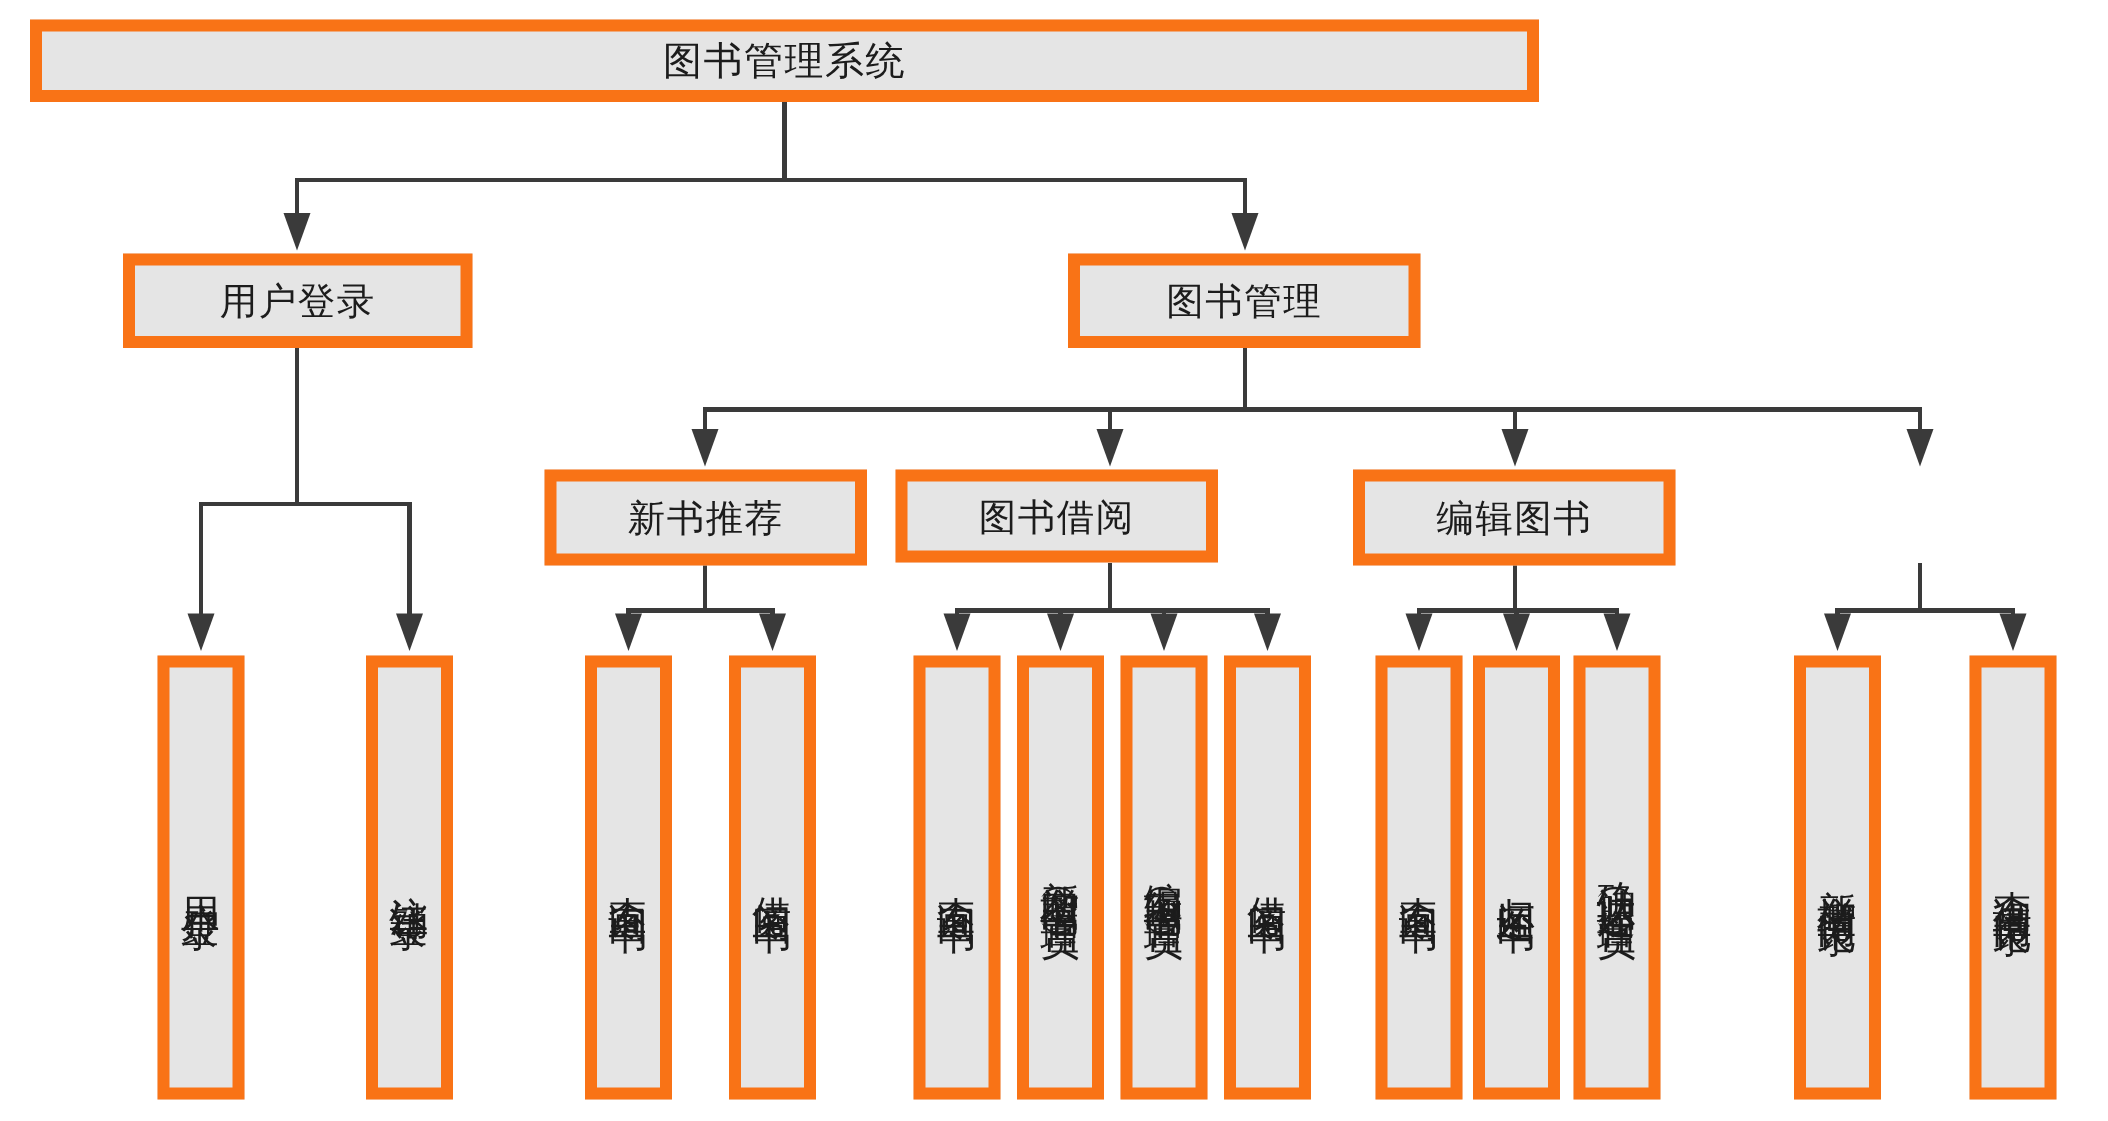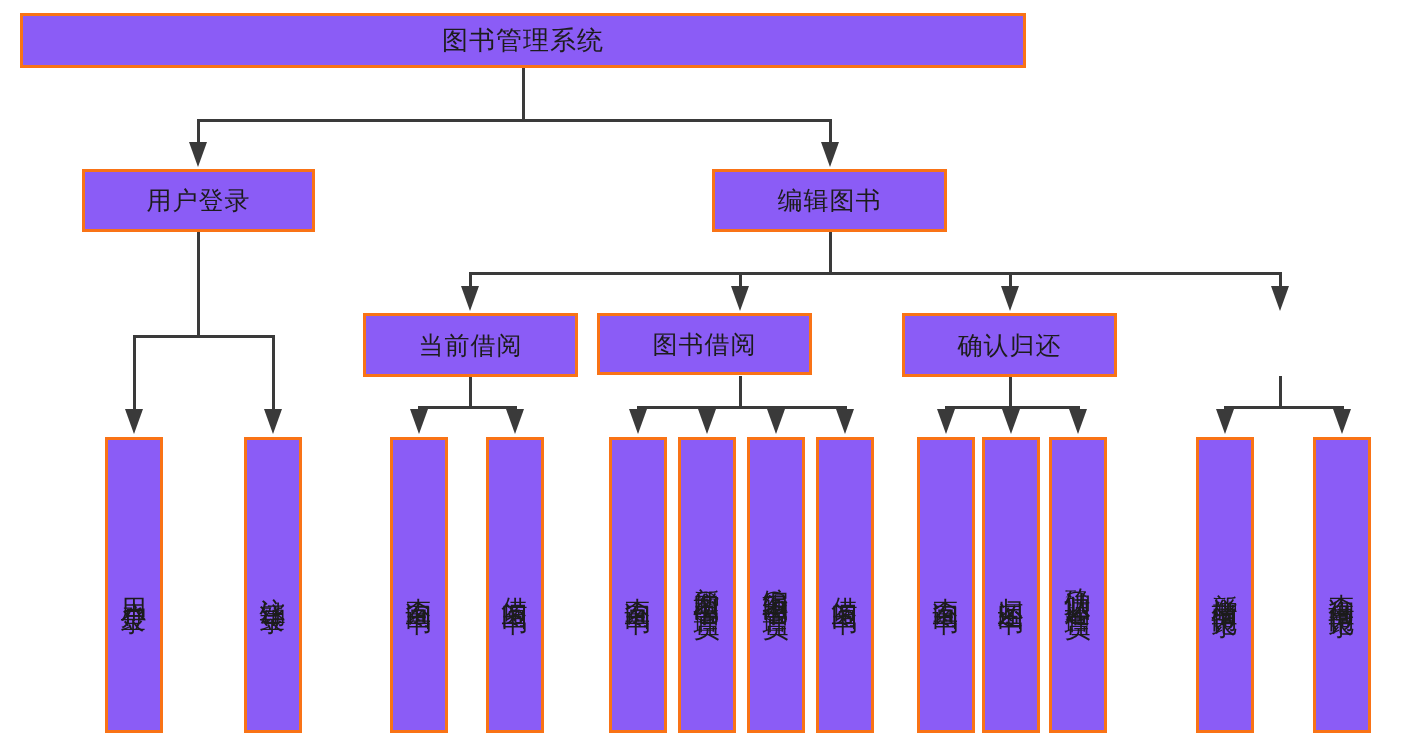--- a/index.html
+++ b/index.html
@@ -18,22 +18,22 @@
   svg.connectors {
     position: absolute;
     left: 0; top: 0;
     width: 1405px;
     height: 747px;
     z-index: 1;
   }
   .node {
     position: absolute;
     box-sizing: border-box;
-    border: 3px solid #f97316;
-    background: #8b5cf6;
+    border: 8px solid #f97316;
+    background: #e5e5e5;
     color: #1c1c1c;
     display: flex;
     align-items: center;
     justify-content: center;
     z-index: 2;
     text-align: left;
   }
   .node.h-label { font-size: 25px; letter-spacing: 1px; }
   .node.root-label { font-size: 26px; letter-spacing: 1px; }
   .node.leaf {
@@ -125,25 +125,25 @@
       <polygon points="1002,409 1020,409 1011,434"></polygon>
       <polygon points="1069,409 1087,409 1078,434"></polygon>
       <polygon points="1216,409 1234,409 1225,434"></polygon>
       <polygon points="1333,409 1351,409 1342,434"></polygon>
     </g>
   </svg>
 
   <div class="node root-label" style="left:20px; top:13px; width:1006px; height:55px;">图书管理系统</div>
 
   <div class="node h-label" style="left:82px; top:169px; width:233px; height:63px;">用户登录</div>
-  <div class="node h-label" style="left:712px; top:169px; width:235px; height:63px;">编辑图书</div>
+  <div class="node h-label" style="left:712px; top:169px; width:235px; height:63px;">图书管理</div>
 
-  <div class="node h-label" style="left:363px; top:313px; width:215px; height:64px;">当前借阅</div>
+  <div class="node h-label" style="left:363px; top:313px; width:215px; height:64px;">新书推荐</div>
   <div class="node h-label" style="left:597px; top:313px; width:215px; height:62px;font-family:Liberation Mono, monospace;">图书借阅</div>
-  <div class="node h-label" style="left:902px; top:313px; width:215px; height:64px;">确认归还</div>
+  <div class="node h-label" style="left:902px; top:313px; width:215px; height:64px;">编辑图书</div>
 
   <div class="node leaf" style="left:105px; top:437px; width:58px; height:296px;">用户登录</div>
   <div class="node leaf" style="left:244px; top:437px; width:58px; height:296px;">注销登录</div>
 
   <div class="node leaf" style="left:390px; top:437px; width:58px; height:296px;">查询图书</div>
   <div class="node leaf" style="left:486px; top:437px; width:58px; height:296px;">借阅图书</div>
 
   <div class="node leaf" style="left:609px; top:437px; width:58px; height:296px;">查询图书</div>
   <div class="node leaf" style="left:678px; top:437px; width:58px; height:296px;">新增图书（管理员）</div>
   <div class="node leaf" style="left:747px; top:437px; width:58px; height:296px;">编辑图书（管理员）</div>

